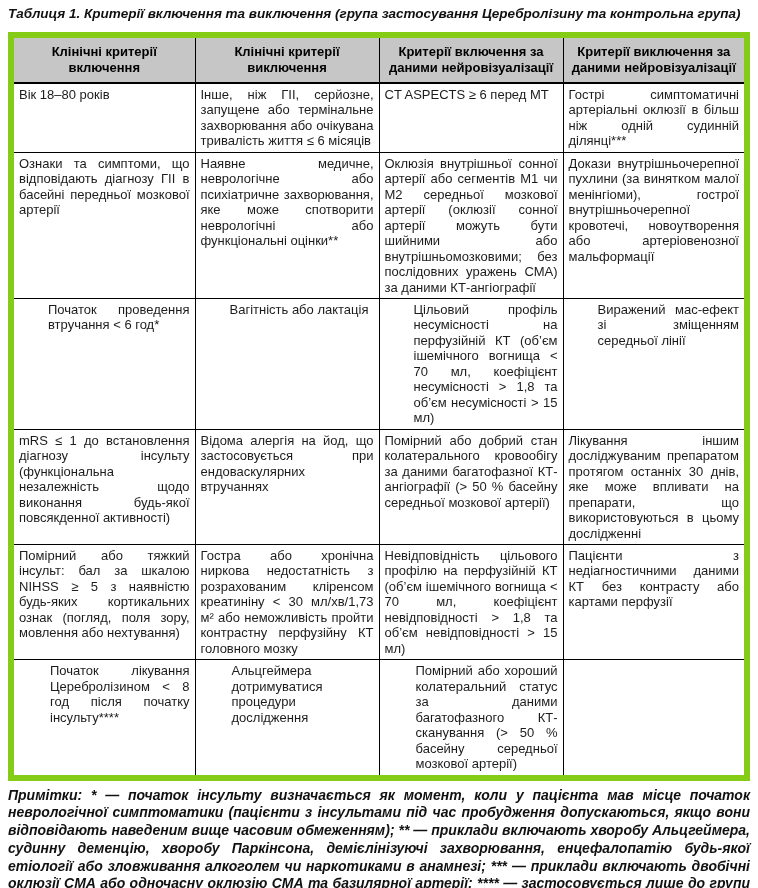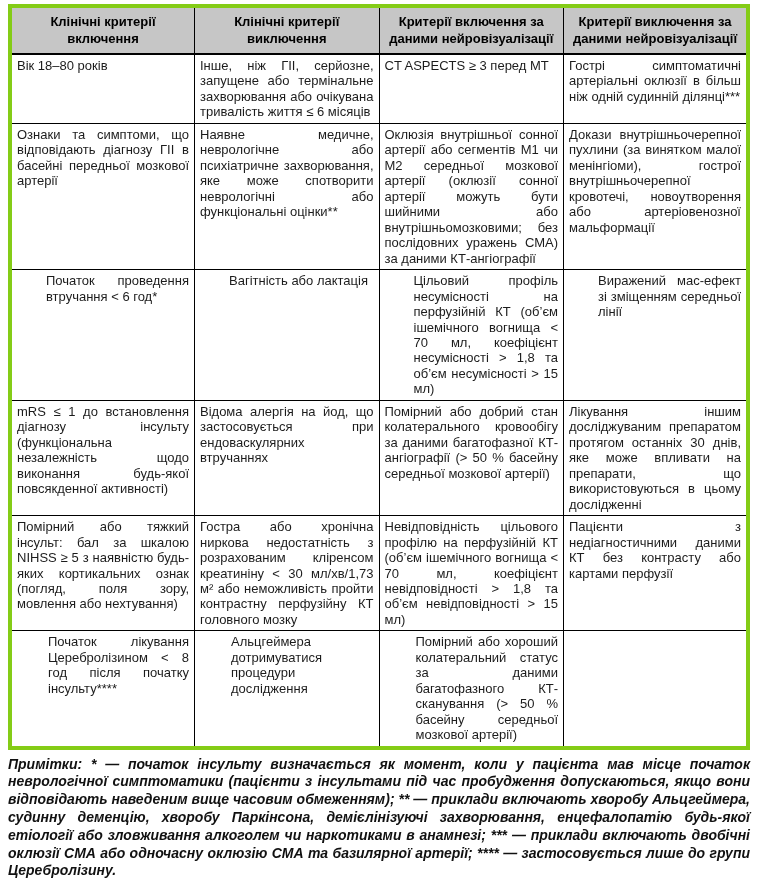--- a/index.html
+++ b/index.html
@@ -21,21 +21,21 @@
     font-weight: bold;
     font-style: italic;
     line-height: 1.25;
     margin: 2px 0 9px 0;
     color: #111;
   }
   table.criteria {
     width: 742px;
     border-collapse: collapse;
     table-layout: fixed;
-    border: 4px solid #84cc16;
+    border: 6px solid #84cc16;
   }
   table.criteria th,
   table.criteria td {
     border: 1px solid #000;
     vertical-align: top;
     box-sizing: border-box;
     padding: 3px 5px 3px 5px;
     font-size: 13px;
     line-height: 1.19;
     word-wrap: break-word;
@@ -71,35 +71,36 @@
     line-height: 1.27;
     text-align: justify;
     color: #111;
   }
 </style>
 </head>
 <body>
 
 <div class="page">
 
+  <div class="doc-title">Таблиця 1. Критерії включення та виключення (група застосування Церебролізину та контрольна група)</div>
 
   <table class="criteria">
     <thead>
       <tr>
         <th>Клінічні критерії включення</th>
         <th>Клінічні критерії виключення</th>
         <th>Критерії включення за даними нейровізуалізації</th>
         <th>Критерії виключення за даними нейровізуалізації</th>
       </tr>
     </thead>
     <tbody>
       <tr class="r0">
         <td>Вік 18–80 років</td>
         <td>Інше, ніж ГІІ, серйозне, запущене або термінальне захворювання або очікувана тривалість життя ≤ 6 місяців</td>
-        <td>CT ASPECTS ≥ 3 перед МТ</td>
+        <td>CT ASPECTS ≥ 6 перед МТ</td>
         <td>Гострі симптоматичні артеріальні оклюзії в більш ніж одній судинній ділянці***</td>
       </tr>
       <tr class="r1">
         <td>Ознаки та симптоми, що відповідають діагнозу ГІІ в басейні передньої мозкової артерії</td>
         <td>Наявне медичне, неврологічне або психіатричне захворювання, яке може спотворити неврологічні або функціональні оцінки**</td>
         <td>Оклюзія внутрішньої сонної артерії або сегментів М1 чи М2 середньої мозкової артерії (оклюзії сонної артерії можуть бути шийними або внутрішньомозковими; без послідовних уражень СМА) за даними КТ-ангіографії</td>
         <td>Докази внутрішньочерепної пухлини (за винятком малої менінгіоми), гострої внутрішньочерепної кровотечі, новоутворення або артеріовенозної мальформації</td>
       </tr>
       <tr class="r2">
         <td>Початок проведення втручання &lt; 6 год*</td>

